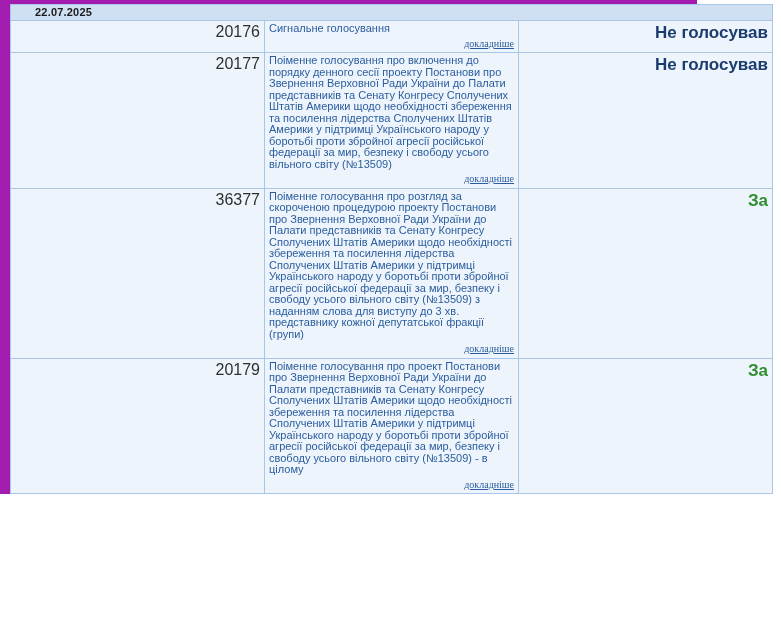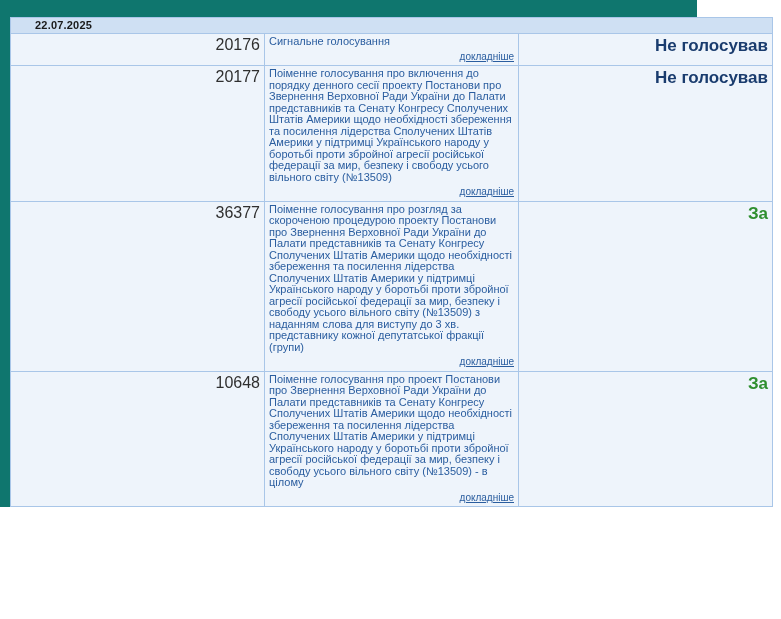--- a/index.html
+++ b/index.html
@@ -10,22 +10,22 @@
   body {
     width: 781px;
     height: 619px;
     font-family: "Liberation Sans", sans-serif;
     font-size: 11px;
     color: #2a5d9f;
   }
   .page {
     width: 697px;
     box-sizing: border-box;
-    padding: 17px 8px 0 10px;
-    background: #0f766e;
+    padding: 4px 8px 0 10px;
+    background: #a21caf;
   }
   table.votes {
     width: 763px;
     border-collapse: collapse;
     table-layout: fixed;
   }
   table.votes td {
     border: 1px solid #a9c6e8;
     vertical-align: top;
     padding: 2px 4px 3px 4px;
@@ -73,21 +73,21 @@
     text-align: right;
     font-weight: bold;
     font-size: 17px;
     padding-top: 3px;
     padding-right: 6px;
     white-space: nowrap;
   }
   .res-za { color: #2f8f2f; margin-top: 16px; }
   .res-ne { color: #1a3c6e; }
   .res-vid { color: #1a3c6e; }
-  a { text-decoration: none; color: inherit; }
+  a { text-decoration: none; color: inherit; font-family: Liberation Serif, serif; }
 </style>
 </head>
 <body>
 
 <div class="page">
   <table class="votes">
     <tbody>
       <tr class="date-row">
         <td colspan="3">22.07.2025</td>
       </tr>
@@ -109,21 +109,21 @@
         </tr>
         <tr>
           <td class="num">36377</td>
           <td class="desc">
             <span class="txt">Поіменне голосування про розгляд за скороченою процедурою проекту Постанови про Звернення Верховної Ради України до Палати представників та Сенату Конгресу Сполучених Штатів Америки щодо необхідності збереження та посилення лідерства Сполучених Штатів Америки у підтримці Українського народу у боротьбі проти збройної агресії російської федерації за мир, безпеку і свободу усього вільного світу (№13509) з наданням слова для виступу до 3 хв. представнику кожної депутатської фракції (групи)</span>
             <a class="more" href="#">докладніше</a>
           </td>
           <td class="result res-za">За</td>
         </tr>
         <tr>
-          <td class="num">10648</td>
+          <td class="num">20179</td>
           <td class="desc">
             <span class="txt">Поіменне голосування про проект Постанови про Звернення Верховної Ради України до Палати представників та Сенату Конгресу Сполучених Штатів Америки щодо необхідності збереження та посилення лідерства Сполучених Штатів Америки у підтримці Українського народу у боротьбі проти збройної агресії російської федерації за мир, безпеку і свободу усього вільного світу (№13509) - в цілому</span>
             <a class="more" href="#">докладніше</a>
           </td>
           <td class="result res-za">За</td>
         </tr>
       </tbody>
   </table>
 </div>
 

